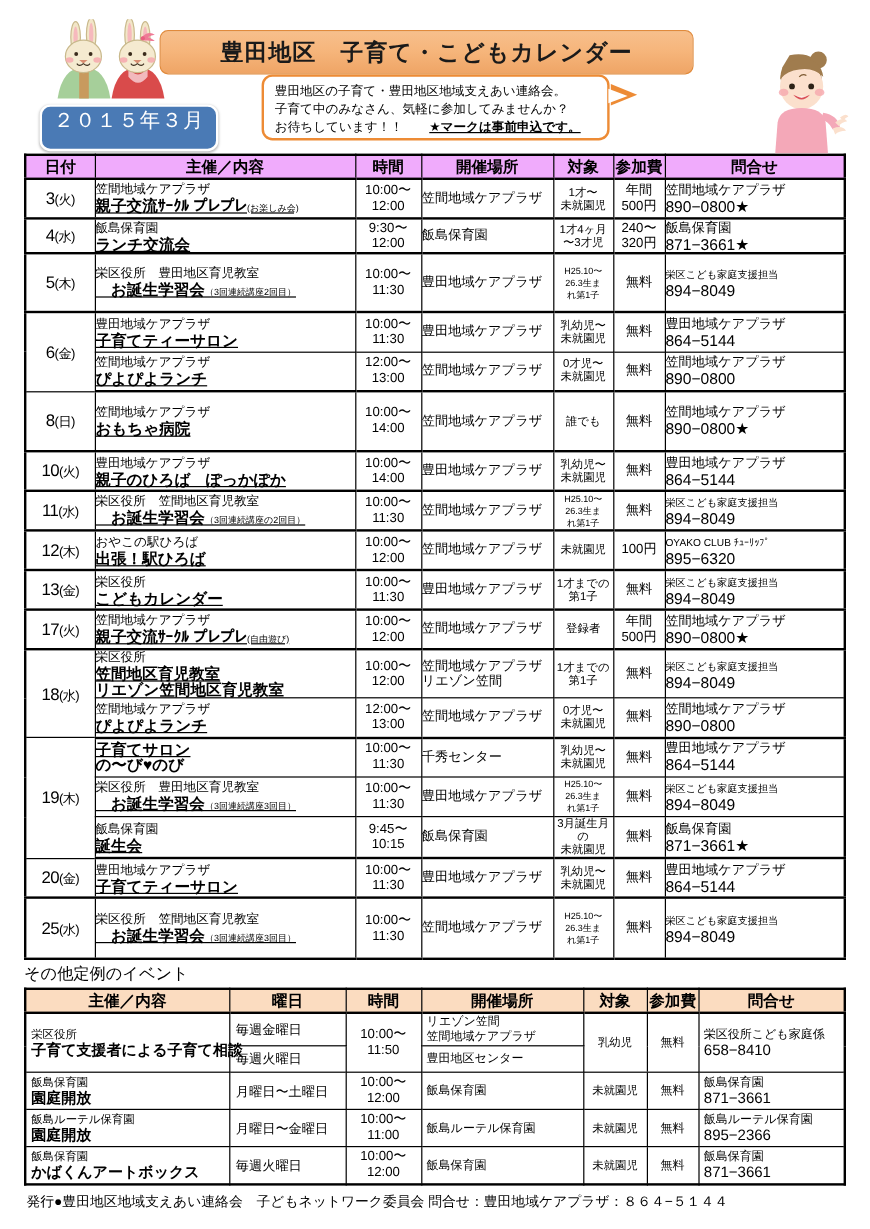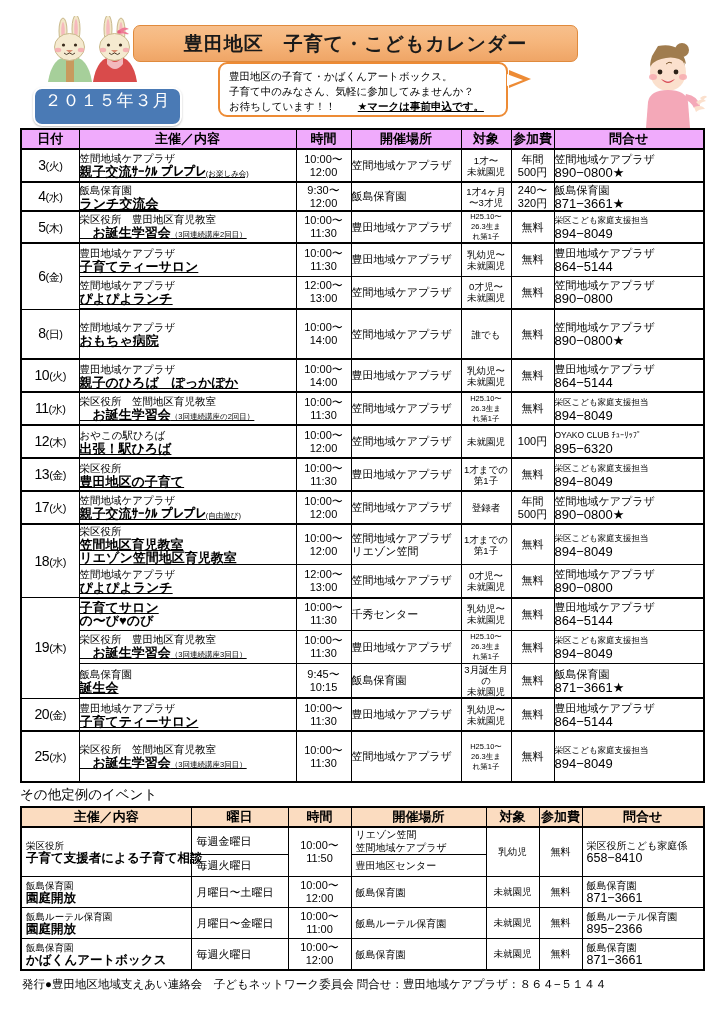--- a/index.html
+++ b/index.html
@@ -293,21 +293,21 @@
 
   <div class="title-banner">
     <span class="title-text">豊田地区　子育て・こどもカレンダー</span>
   </div>
 
   <div class="month-badge">
     <span class="month-text">２０１５年３月</span>
   </div>
 
   <div class="callout">
-    <div class="line">豊田地区の子育て・かばくんアートボックス。</div>
+    <div class="line">豊田地区の子育て・豊田地区地域支えあい連絡会。</div>
     <div class="line">子育て中のみなさん、気軽に参加してみませんか？</div>
     <div class="line"><span>お待ちしています！！</span><span class="star-note">★マークは事前申込です。</span></div>
   </div>
   <div class="callout-tail"></div>
   <div class="callout-tail-inner"></div>
 
   <svg class="woman-illo" viewBox="0 0 80 88">
     <path d="M30 6 Q52 2 56 20 Q58 30 54 36 L26 36 Q20 26 24 16 Z" fill="#a07c4e"></path>
     <circle cx="54" cy="10" r="7" fill="#a07c4e"></circle>
     <ellipse cx="40" cy="32" rx="18" ry="19" fill="#fbe0cd"></ellipse>
@@ -379,21 +379,21 @@
           <td class="c-place">飯島保育園</td>
           <td class="c-target">1才4ヶ月
 〜3才児</td>
           <td class="c-fee">240〜
 320円</td>
           <td class="c-contact">
             <span class="cname">飯島保育園</span>
             <span class="ctel">871−3661★</span>
           </td>
         </tr>
-        <tr class="grp-end" style="height: 32px;">
+        <tr class="grp-end" style="height: 49px;">
           <td class="c-date" rowspan="1"><span>5</span><span class="dsuffix">(木)</span></td>
           <td class="c-content">
             <span class="org">栄区役所　豊田地区育児教室</span>
             <span class="ev">　お誕生学習会<span class="sub">（3回連続講座2回目）</span></span>
           </td>
           <td class="c-time">10:00〜
 11:30</td>
           <td class="c-place">豊田地域ケアプラザ</td>
           <td class="c-target tiny">H25.10〜
 26.3生ま
@@ -501,21 +501,21 @@
           <td class="c-fee">100円</td>
           <td class="c-contact">
             <span class="cname sm">OYAKO CLUB ﾁｭｰﾘｯﾌﾟ</span>
             <span class="ctel">895−6320</span>
           </td>
         </tr>
         <tr class="grp-end" style="height: 33px;">
           <td class="c-date" rowspan="1"><span>13</span><span class="dsuffix">(金)</span></td>
           <td class="c-content">
             <span class="org">栄区役所</span>
-            <span class="ev">豊田地区の子育て</span>
+            <span class="ev">こどもカレンダー</span>
           </td>
           <td class="c-time">10:00〜
 11:30</td>
           <td class="c-place">豊田地域ケアプラザ</td>
           <td class="c-target">1才までの
 第1子</td>
           <td class="c-fee">無料</td>
           <td class="c-contact">
             <span class="cname sm">栄区こども家庭支援担当</span>
             <span class="ctel">894−8049</span>

